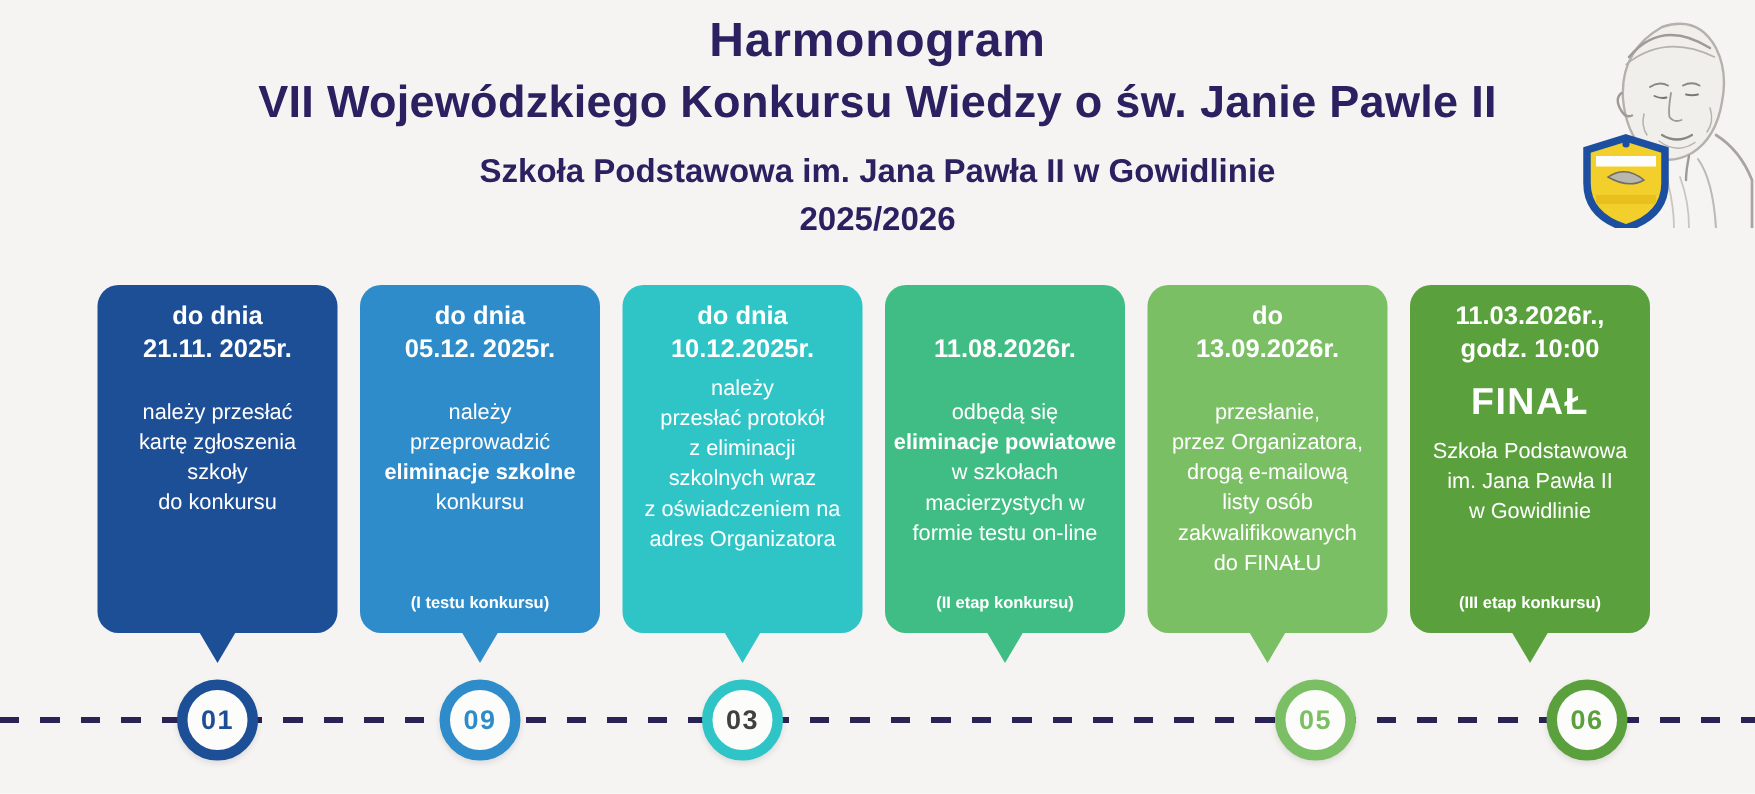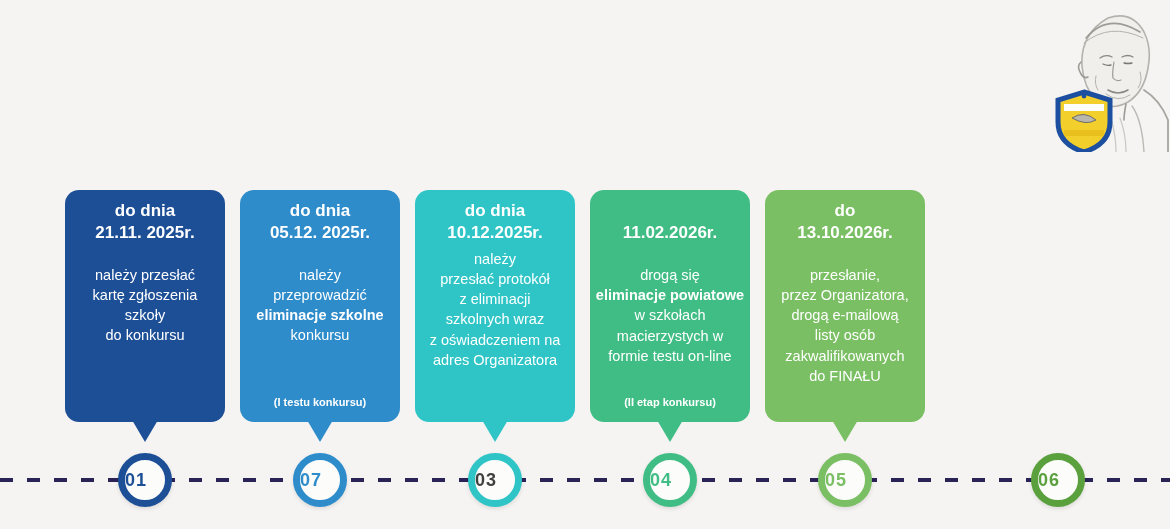--- a/index.html
+++ b/index.html
@@ -36,30 +36,36 @@
   .tail{
     position:absolute;bottom:-20px;left:50%;transform:translateX(-50%);
     width:0;height:0;border-style:solid;border-color:transparent;
     border-width:22px 13px 0 13px;
   }
   
   .dashline{position:absolute;top:478px;left:0;width:1170px;height:4px;}
   .circle{
     position:absolute;top:453px;width:40px;height:40px;
     border:7px solid #000;border-radius:50%;
-    background:#fcfcfb;display:flex;align-items:center;
+    background:#fcfcfb;display:flex;align-items:center;justify-content:center;
     box-shadow:0 2px 4px rgba(0,0,0,.10);
   }
   .circle .num{font-weight:bold;font-size:18px;letter-spacing:1px;}
 </style>
 </head>
 <body>
 
 <div class="stage" style="background: rgb(245, 244, 242);">
 
+  <div class="header">
+    <div class="t1" style="color: rgb(43, 32, 96);">Harmonogram</div>
+    <div class="t2" style="color: rgb(43, 32, 96);">VII Wojewódzkiego Konkursu Wiedzy o św. Janie Pawle II</div>
+    <div class="t3" style="color: rgb(43, 32, 96);">Szkoła Podstawowa im. Jana Pawła II w Gowidlinie</div>
+    <div class="t4" style="color: rgb(43, 32, 96);">2025/2026</div>
+  </div>
 
   <div class="pope">
     <svg width="122" height="150" viewBox="0 0 122 150">
       <g fill="none" stroke="#aaa7a2" stroke-width="1.6" stroke-linecap="round" opacity="0.85">
         <path d="M60,16 Q84,8 96,30 Q104,46 100,66 Q96,90 80,100 Q62,110 48,98 Q36,86 34,64 Q32,32 60,16 Z" fill="#f1efec"></path>
         <path d="M38,36 Q60,10 92,30" stroke="#8f8c87"></path>
         <path d="M36,41 Q62,20 95,36" stroke-width="1"></path>
         <path d="M33,60 q-5,4 0,12 q3,5 7,3" stroke="#8f8c87"></path>
         <path d="M52,56 q6,-4 12,-1" stroke="#777470" stroke-width="1.3"></path>
         <path d="M74,55 q6,-3 11,0" stroke="#777470" stroke-width="1.3"></path>
@@ -111,57 +117,64 @@
     <div class="card-body"><span>należy
 przesłać protokół
 z eliminacji
 szkolnych wraz
 z oświadczeniem na
 adres Organizatora</span></div>
     <div class="tail" style="border-top-color: rgb(47, 197, 199);"></div>
   </section>
 
   <section class="card card-04" style="left: 590px; background: rgb(64, 189, 132);">
-    <div class="card-date">11.02.2026r.</div>
-    <div class="card-body"><span>drogą się
+    <div class="card-date">11.08.2026r.</div>
+    <div class="card-body"><span>odbędą się
 </span><span class="b">eliminacje powiatowe</span><span>
 w szkołach
 macierzystych w
 formie testu on-line</span></div>
     <div class="card-caption">(II etap konkursu)</div>
     <div class="tail" style="border-top-color: rgb(64, 189, 132);"></div>
   </section>
 
   <section class="card card-05" style="left: 765px; background: rgb(122, 191, 99);">
     <div class="card-date">do
-13.10.2026r.</div>
+13.09.2026r.</div>
     <div class="card-body"><span>przesłanie,
 przez Organizatora,
 drogą e-mailową
 listy osób
 zakwalifikowanych
 do FINAŁU</span></div>
     <div class="tail" style="border-top-color: rgb(122, 191, 99);"></div>
   </section>
 
+  <section class="card card-06" style="left: 940px; background: rgb(90, 160, 61);">
+    <div class="card-date">11.03.2026r.,
+godz. 10:00</div>
+    <div class="card-final">FINAŁ</div>
+    <div class="card-body"><span>Szkoła Podstawowa
+im. Jana Pawła II
+w Gowidlinie</span></div>
+    <div class="card-caption">(III etap konkursu)</div>
+    <div class="tail" style="border-top-color: rgb(90, 160, 61);"></div>
+  </section>
 
   <div class="dashline" style="background: repeating-linear-gradient(90deg, rgb(42, 35, 86) 0px, rgb(42, 35, 86) 13px, transparent 13px, transparent 27px);"></div>
 
   <div class="circle" style="left: 118px; border-color: rgb(29, 79, 151); color: rgb(29, 79, 151);">
       <span class="num">01</span>
     </div>
   <div class="circle" style="left: 293px; border-color: rgb(46, 140, 203); color: rgb(46, 140, 203);">
-      <span class="num">07</span>
+      <span class="num">09</span>
     </div>
   <div class="circle" style="left: 468px; border-color: rgb(47, 197, 199); color: #404040;">
       <span class="num">03</span>
     </div>
-  <div class="circle" style="left: 643px; border-color: rgb(64, 189, 132); color: rgb(64, 189, 132);">
-      <span class="num">04</span>
-    </div>
-  <div class="circle" style="left: 818px; border-color: rgb(122, 191, 99); color: rgb(122, 191, 99);">
+  <div class="circle" style="left: 850px; border-color: rgb(122, 191, 99); color: rgb(122, 191, 99);">
       <span class="num">05</span>
     </div>
   <div class="circle" style="left: 1031px; border-color: rgb(90, 160, 61); color: rgb(90, 160, 61);">
       <span class="num">06</span>
     </div>
 
 </div>
 
 </body></html>

